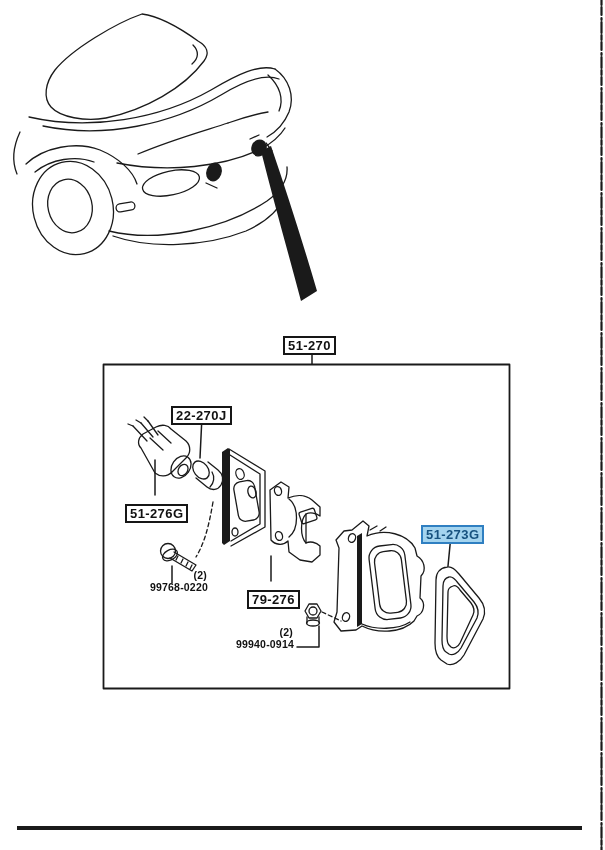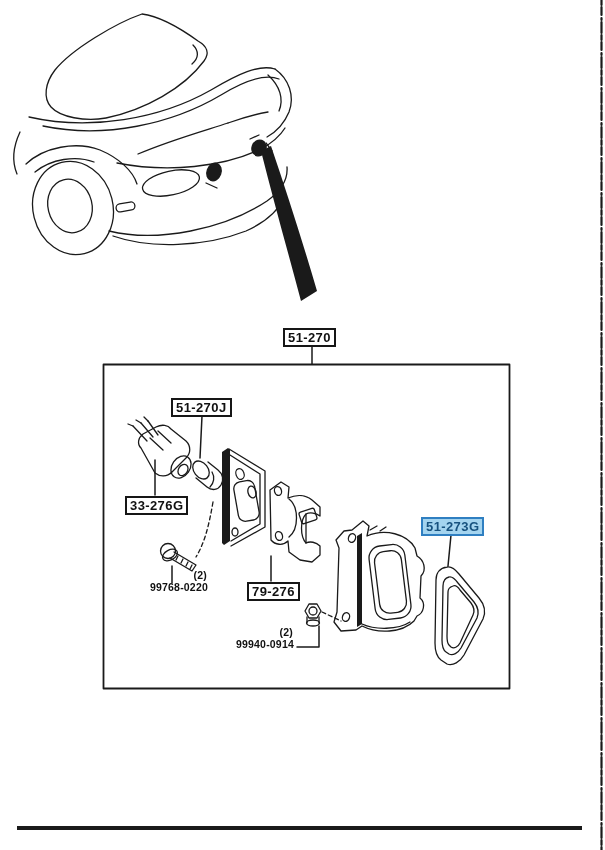--- a/index.html
+++ b/index.html
@@ -1,21 +1,21 @@
 <!DOCTYPE html>
 <html style="--hl-bg: #a4d4ef; --hl-border: #2f7fc1; --hl-text: #17527f;"><head>
 <meta charset="utf-8">
 <style>
   html,body{margin:0;padding:0;background:#fff;}
   .stage{position:relative;width:605px;height:850px;background:#fff;overflow:hidden;
          font-family:"Liberation Sans",sans-serif;}
   .stage svg{position:absolute;left:0;top:0;}
   .callout{position:absolute;background:#fff;border:2px solid #161616;color:#111;
            font-weight:bold;font-size:13px;line-height:15px;padding:0 3px;
-           letter-spacing:.4px;white-space:nowrap;cursor:pointer;}
+           letter-spacing:.4px;white-space:nowrap;cursor:pointer;margin-top:8px;}
   .callout.hl{background:var(--hl-bg,#a4d4ef);border-color:var(--hl-border,#2f7fc1);
               color:var(--hl-text,#17527f);}
   .partnum{position:absolute;text-align:right;color:#111;font-weight:bold;
            font-size:10.5px;line-height:11.5px;letter-spacing:.2px;cursor:pointer;}
   .partnum .qty{padding-right:1px;}
 </style>
 </head>
 <body>
 
 <div class="stage">
@@ -133,23 +133,23 @@
       </g>
       <line x1="451" y1="535" x2="448" y2="566" stroke-width="1.5"></line>
 
       <rect x="17" y="826" width="565" height="4" fill="#1a1a1a" stroke="none"></rect>
       <line x1="601.5" y1="0" x2="601.5" y2="850" stroke-width="2.2" stroke-dasharray="5 2 8 3 2 2 11 2"></line>
     </g>
   </svg>
 
   <div class="callout" style="left:283px;top:328px">51-270</div>
 
-  <div class="callout" style="left:171px;top:398px">51-270J</div>
+  <div class="callout" style="left:171px;top:398px">22-270J</div>
 
-  <div class="callout" style="left:125px;top:496px">33-276G</div>
+  <div class="callout" style="left:125px;top:496px">51-276G</div>
 
   <div class="callout" style="left:247px;top:582px">79-276</div>
 
   <div class="callout hl" style="left:421px;top:517px">51-273G</div>
 
   <div class="partnum" style="left:136px;top:570px;width:72px">
     <div class="qty">(2)</div>
     <div class="pn">99768-0220</div>
   </div>
 

